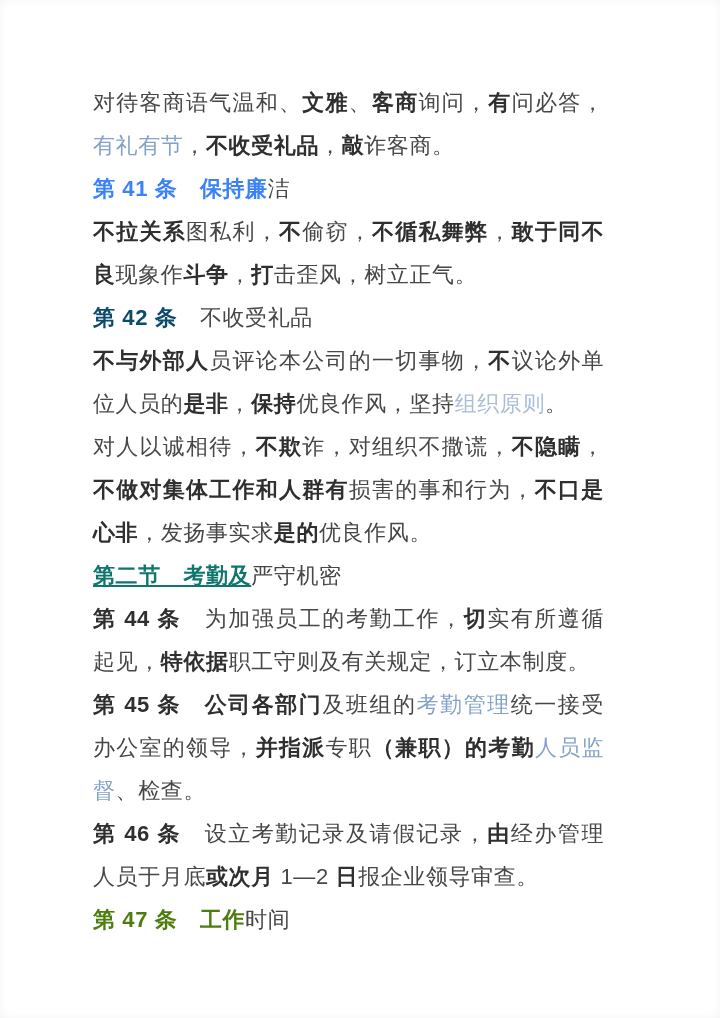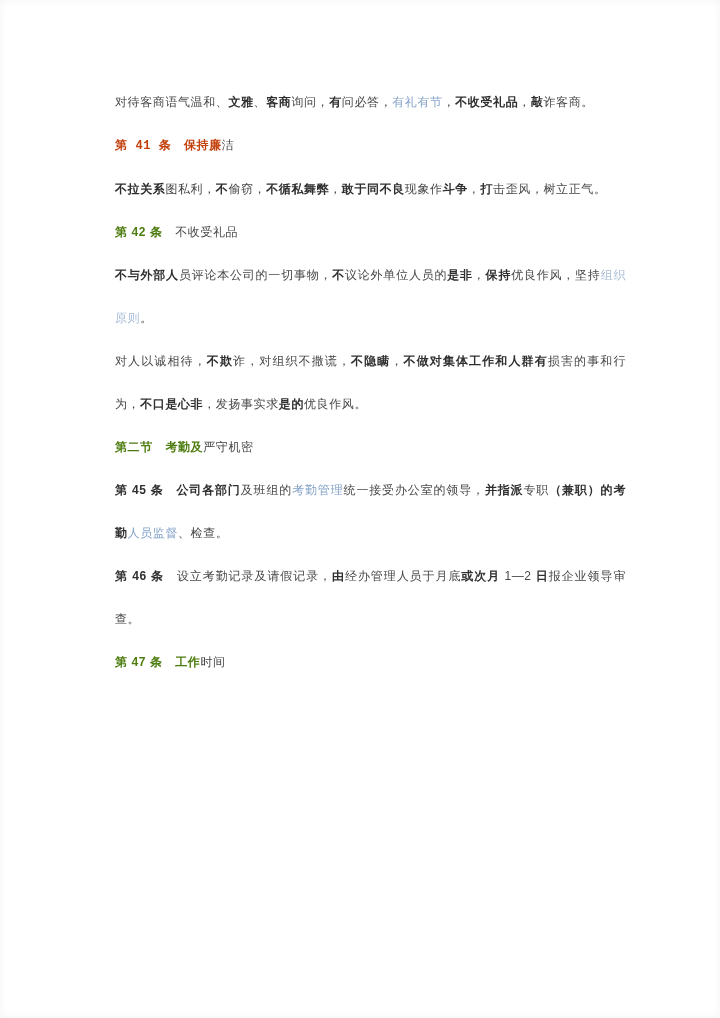--- a/index.html
+++ b/index.html
@@ -11,46 +11,47 @@
     position: relative;
     width: 720px;
     height: 1018px;
     background: #ffffff;
     box-sizing: border-box;
     box-shadow: inset 0 0 8px rgba(0,0,0,0.05);
     overflow: hidden;
   }
   .doc {
     position: absolute;
-    left: 115px;
+    left: 93px;
     top: 81px;
     width: 511px;
     font-family: "Liberation Sans", "DejaVu Sans", sans-serif;
-    font-size: 12px;
+    font-size: 22px;
     line-height: 43px;
     letter-spacing: 0.6px;
     text-align: justify;
     text-justify: inter-ideograph;
   }
   .block {
     margin: 0;
     padding: 0;
   }
   .run { font-weight: 400; }
   .bold { font-weight: 700; }
 </style>
 </head>
 <body>
 
 <div class="page">
   <div class="doc" style="color: rgb(71, 71, 71);">
       <p class="block paragraph"><span class="run">对待客商语气温和、</span><span class="run bold" style="color: rgb(47, 47, 47);">文雅</span><span class="run">、</span><span class="run bold" style="color: rgb(47, 47, 47);">客商</span><span class="run">询问，</span><span class="run bold" style="color: rgb(47, 47, 47);">有</span><span class="run">问必答，</span><span class="run blue" style="color: rgb(132, 162, 201);">有礼有节</span><span class="run">，</span><span class="run bold" style="color: rgb(47, 47, 47);">不收受礼品</span><span class="run">，</span><span class="run bold" style="color: rgb(47, 47, 47);">敲</span><span class="run">诈客商。</span></p>
-      <p class="block heading"><span class="run bold" style="color: #c2410c; font-family: Liberation Mono, monospace;">第 41 条　保持廉</span><span class="run">洁</span></p>
+      <p class="block heading"><span class="run bold" style="color: #3b82f6;">第 41 条　保持廉</span><span class="run">洁</span></p>
       <p class="block paragraph"><span class="run bold" style="color: rgb(47, 47, 47);">不拉关系</span><span class="run">图私利，</span><span class="run bold" style="color: rgb(47, 47, 47);">不</span><span class="run">偷窃，</span><span class="run bold" style="color: rgb(47, 47, 47);">不循私舞弊</span><span class="run">，</span><span class="run bold" style="color: rgb(47, 47, 47);">敢于同不良</span><span class="run">现象作</span><span class="run bold" style="color: rgb(47, 47, 47);">斗争</span><span class="run">，</span><span class="run bold" style="color: rgb(47, 47, 47);">打</span><span class="run">击歪风，树立正气。</span></p>
-      <p class="block heading"><span class="run bold" style="color: #4d7c0f;">第 42 条　</span><span class="run">不收受礼品</span></p>
+      <p class="block heading"><span class="run bold" style="color: #0c4a6e;">第 42 条　</span><span class="run">不收受礼品</span></p>
       <p class="block paragraph"><span class="run bold" style="color: rgb(47, 47, 47);">不与外部人</span><span class="run">员评论本公司的一切事物，</span><span class="run bold" style="color: rgb(47, 47, 47);">不</span><span class="run">议论外单位人员的</span><span class="run bold" style="color: rgb(47, 47, 47);">是非</span><span class="run">，</span><span class="run bold" style="color: rgb(47, 47, 47);">保持</span><span class="run">优良作风，坚持</span><span class="run blue-light" style="color: rgb(169, 189, 216);">组织原则</span><span class="run">。</span></p>
       <p class="block paragraph"><span class="run">对人以诚相待，</span><span class="run bold" style="color: rgb(47, 47, 47);">不欺</span><span class="run">诈，对组织不撒谎，</span><span class="run bold" style="color: rgb(47, 47, 47);">不隐瞒</span><span class="run">，</span><span class="run bold" style="color: rgb(47, 47, 47);">不做对集体工作和人群有</span><span class="run">损害的事和行为，</span><span class="run bold" style="color: rgb(47, 47, 47);">不口是心非</span><span class="run">，发扬事实求</span><span class="run bold" style="color: rgb(47, 47, 47);">是的</span><span class="run">优良作风。</span></p>
-      <p class="block section-heading"><span class="run bold" style="color: #4d7c0f;">第二节　考勤及</span><span class="run">严守机密</span></p>
+      <p class="block section-heading"><span class="run bold" style="color: #0f766e; text-decoration: underline;">第二节　考勤及</span><span class="run">严守机密</span></p>
+      <p class="block paragraph"><span class="run bold" style="color: rgb(47, 47, 47);">第 44 条　</span><span class="run">为加强员工的考勤工作，</span><span class="run bold" style="color: rgb(47, 47, 47);">切</span><span class="run">实有所遵循起见，</span><span class="run bold" style="color: rgb(47, 47, 47);">特依据</span><span class="run">职工守则及有关规定，订立本制度。</span></p>
       <p class="block paragraph"><span class="run bold" style="color: rgb(47, 47, 47);">第 45 条　公司各部门</span><span class="run">及班组的</span><span class="run blue" style="color: rgb(132, 162, 201);">考勤管理</span><span class="run">统一接受办公室的领导，</span><span class="run bold" style="color: rgb(47, 47, 47);">并指派</span><span class="run">专职</span><span class="run bold" style="color: rgb(47, 47, 47);">（兼职）的考勤</span><span class="run blue" style="color: rgb(132, 162, 201);">人员监督</span><span class="run">、检查。</span></p>
       <p class="block paragraph"><span class="run bold" style="color: rgb(47, 47, 47);">第 46 条　</span><span class="run">设立考勤记录及请假记录，</span><span class="run bold" style="color: rgb(47, 47, 47);">由</span><span class="run">经办管理人员于月底</span><span class="run bold" style="color: rgb(47, 47, 47);">或次月</span><span class="run"> 1—2 </span><span class="run bold" style="color: rgb(47, 47, 47);">日</span><span class="run">报企业领导审查。</span></p>
       <p class="block heading"><span class="run bold" style="color: #4d7c0f;">第 47 条　工作</span><span class="run">时间</span></p>
     </div>
 </div>
 
 </body></html>

